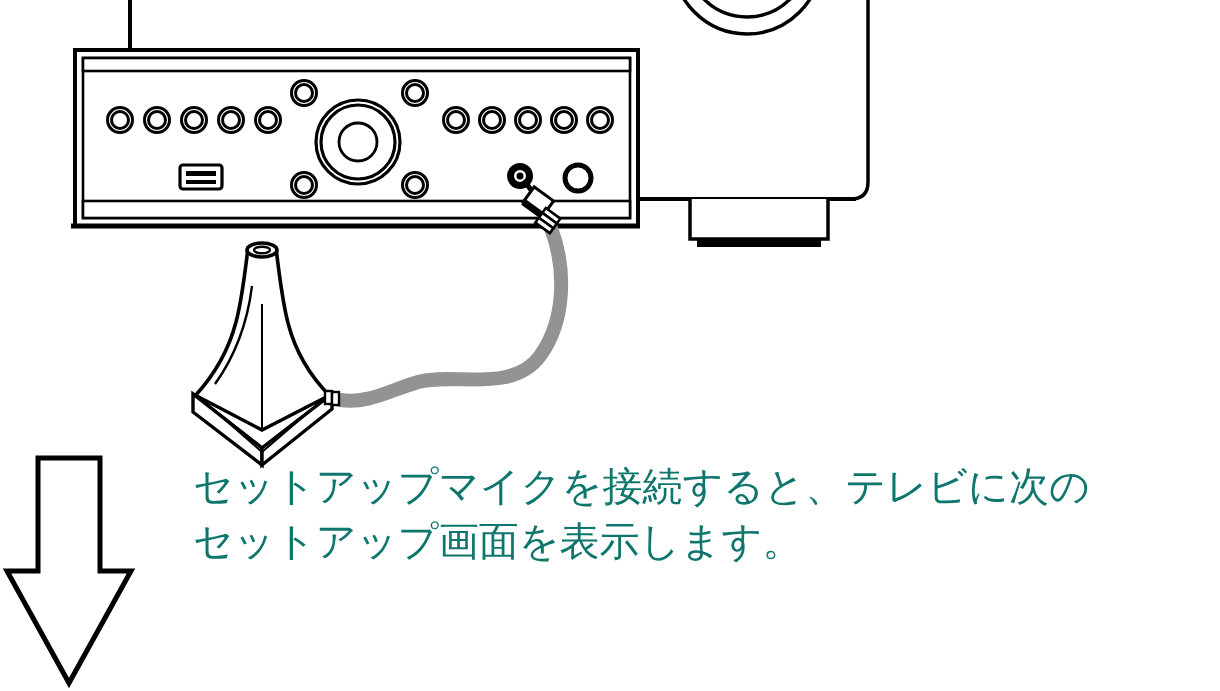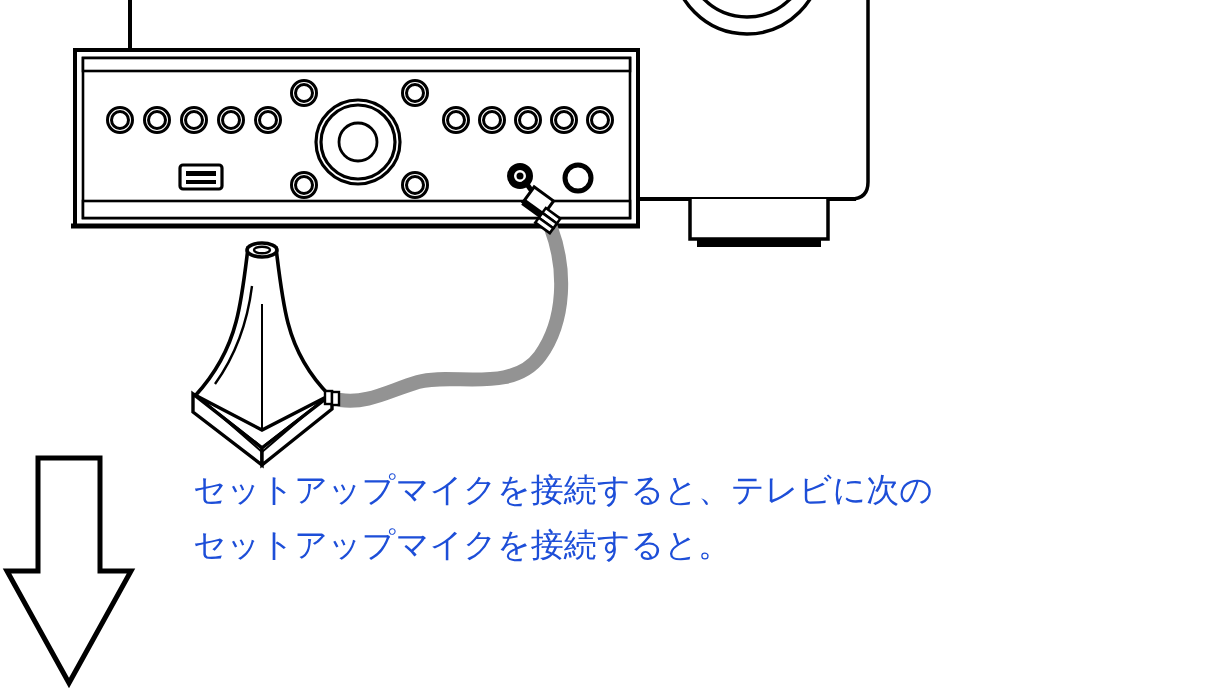--- a/index.html
+++ b/index.html
@@ -27,24 +27,24 @@
     width: 1220px;
     height: 691px;
   }
   .caption-block {
     position: absolute;
     left: 193px;
     top: 462px;
     width: 1000px;
   }
   .caption-line {
-    font-family: Liberation Sans, sans-serif;
-    font-size: 33px;
+    font-family: Liberation Mono, monospace;
+    font-size: 40px;
     line-height: 55px;
-    color: #1d4ed8;
+    color: #0f766e;
     white-space: nowrap;
     letter-spacing: 0px;
   }
 </style>
 </head>
 <body>
 
 <div id="page">
 
   <svg id="illustration" viewBox="0 0 1220 691" xmlns="http://www.w3.org/2000/svg">
@@ -235,16 +235,16 @@
                L 69 683
                L 7 571
                L 38 571
                Z" fill="#ffffff" stroke="#000000" stroke-width="5" stroke-linejoin="miter"></path>
     </g>
 
   </svg>
 
   <div class="caption-block">
     <div class="caption-line">セットアップマイクを接続すると、テレビに次の</div>
-    <div class="caption-line">セットアップマイクを接続すると。</div>
+    <div class="caption-line">セットアップ画面を表示します。</div>
   </div>
 
 </div>
 
 </body></html>

